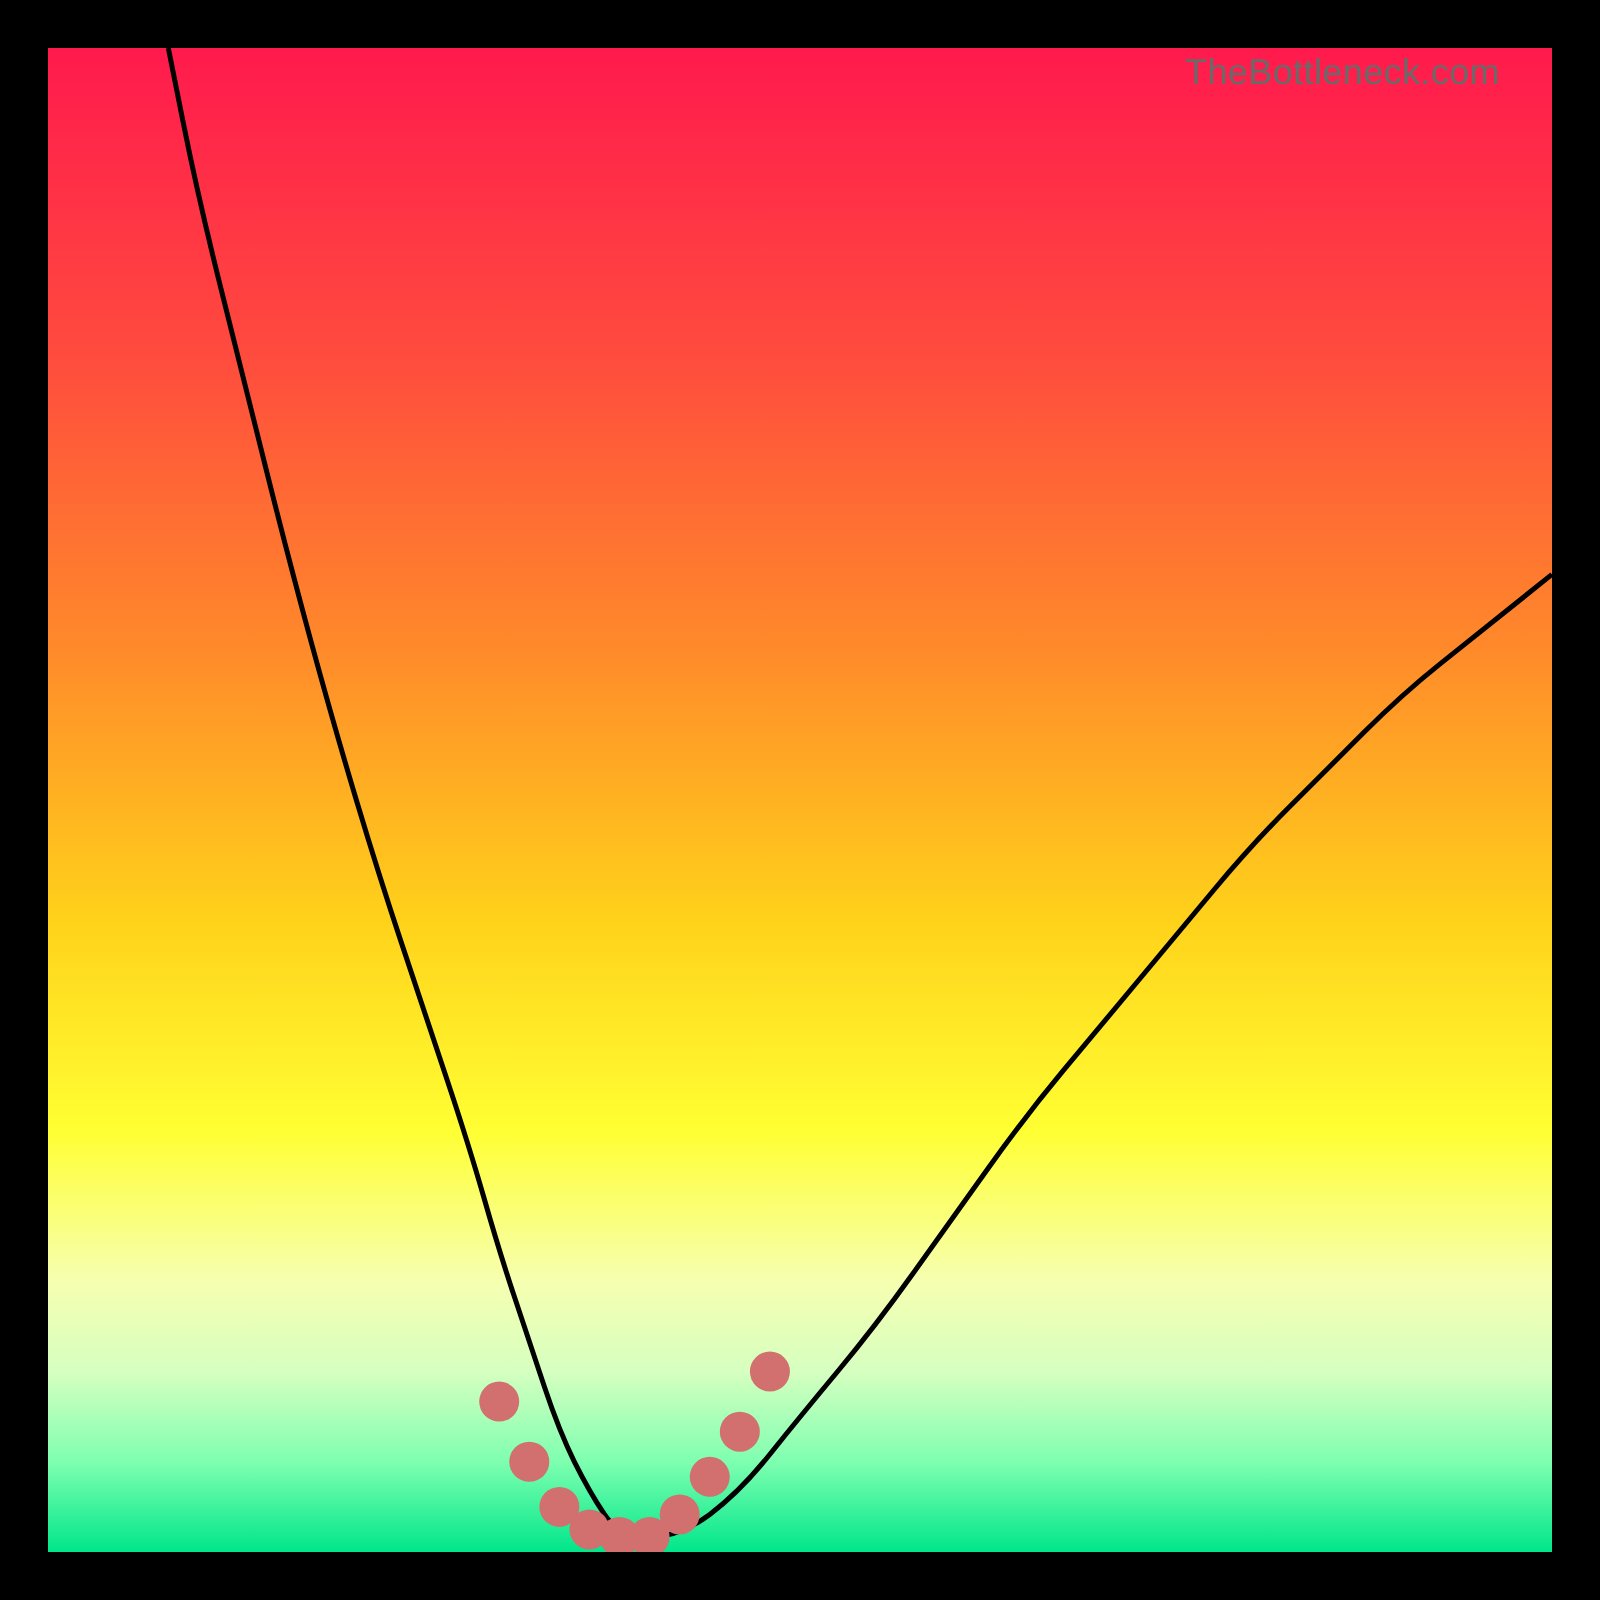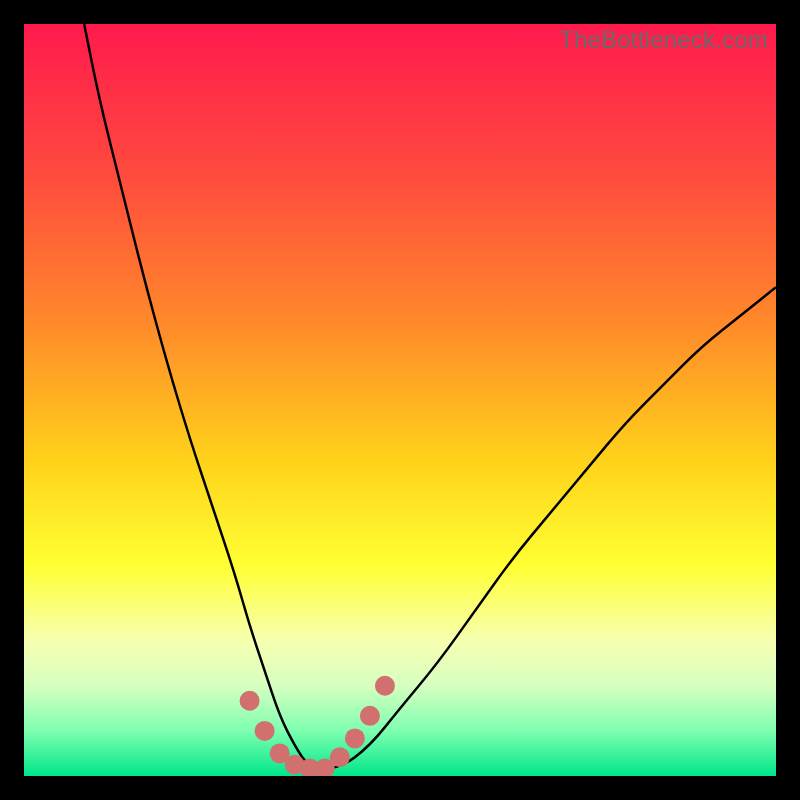--- a/index.html
+++ b/index.html
@@ -22,23 +22,23 @@
   .plot {
     position: absolute;
     left: 0;
     top: 0;
     width: 752px;
     height: 752px;
   }
   .watermark {
     position: absolute;
     top: 2px;
-    right: 8px;
+    right: 26px;
     color: #6a6a6a;
-    font-size: 24px;
+    font-size: 18px;
     font-weight: 500;
     letter-spacing: 0.2px;
     user-select: none;
   }
 </style>
 </head>
 <body>
 
 <div class="frame">
 

